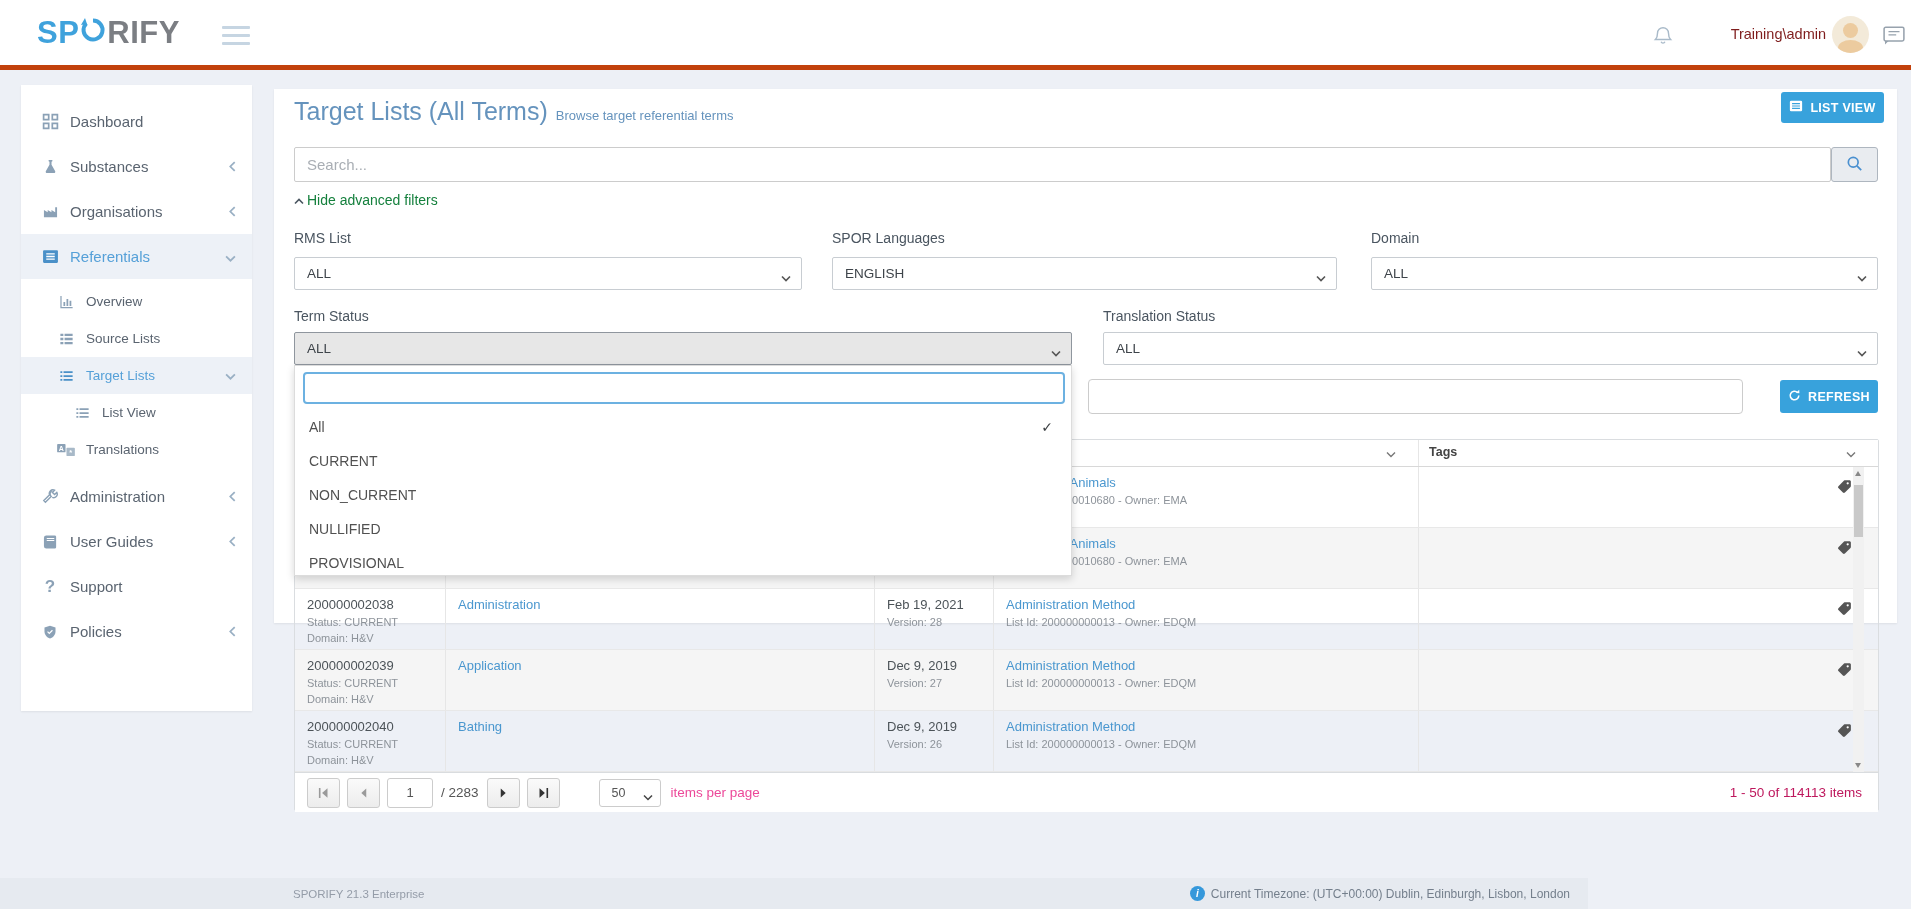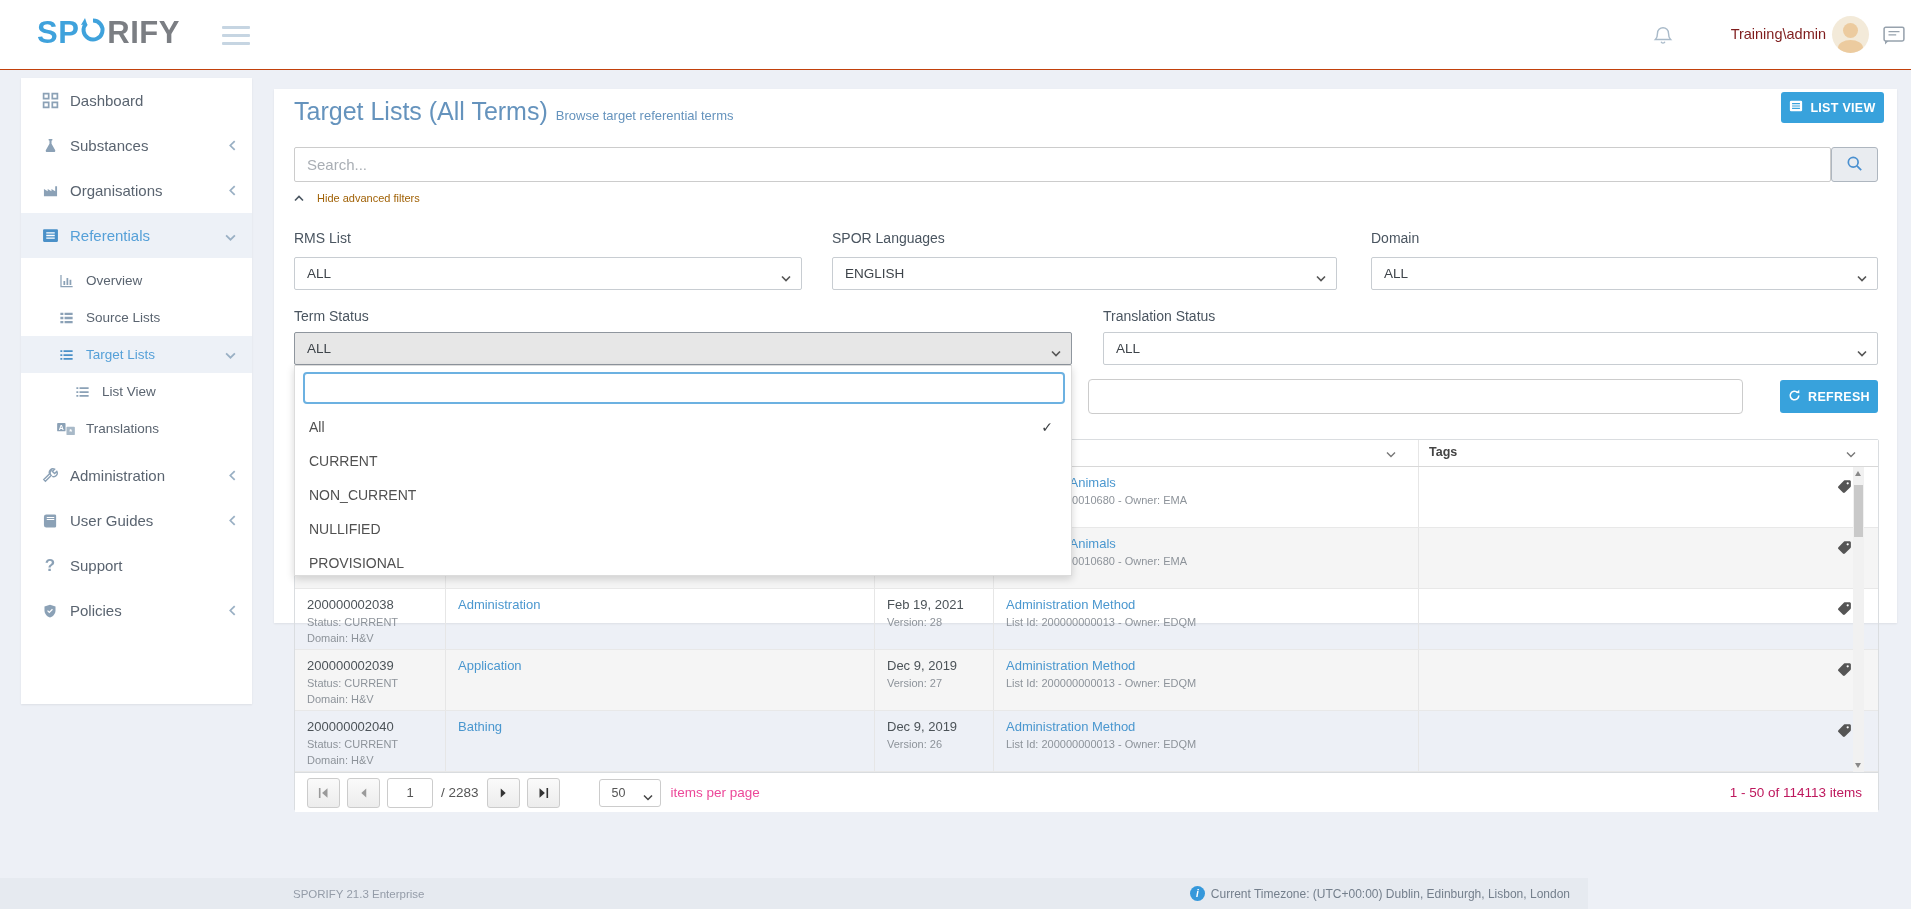--- a/index.html
+++ b/index.html
@@ -1,53 +1,53 @@
 <!DOCTYPE html>
 <html><head>
 <meta charset="utf-8">
 <style>
   * { margin:0; padding:0; box-sizing:border-box; }
   html,body { width:1911px; height:909px; font-family:"Liberation Sans","DejaVu Sans",sans-serif; background:#edf0f6; overflow:hidden; position:relative; }
 
   
-  .topbar { position:absolute; left:0; top:0; width:1911px; height:70px; background:#fff; border-bottom:1px solid #c2410c; z-index:40; }
+  .topbar { position:absolute; left:0; top:0; width:1911px; height:70px; background:#fff; border-bottom:5px solid #c2410c; z-index:40; }
   .logo { position:absolute; left:37px; top:15px; font-size:31px; font-weight:800; letter-spacing:.5px; color:#7b7e83; display:flex; align-items:center; }
   .logo .lg-blue { color:#3fa2dc; }
   .logo svg { margin:0 1px; }
   .hamburger { position:absolute; left:222px; top:26px; width:28px; cursor:pointer; }
   .hamburger div { height:3px; background:#c6d5e2; border-radius:1px; margin-bottom:5px; }
   .bell { position:absolute; left:1652px; top:24px; color:#a9bac9; }
   .username { position:absolute; right:85px; top:26px; font-size:14.5px; color:#7f1d1d; }
   .avatar { position:absolute; right:42px; top:16px; width:37px; height:37px; border-radius:50%; background:#f3ead9; overflow:hidden; }
   .avatar .head { position:absolute; left:11px; top:7px; width:15px; height:15px; border-radius:50%; background:#eccb9f; }
   .avatar .bod { position:absolute; left:6px; top:24px; width:25px; height:16px; border-radius:50% 50% 0 0; background:#eccb9f; }
   .chat { position:absolute; right:6px; top:26px; color:#97a2ad; }
 
   
-  .sidebar { position:absolute; left:21px; top:78px; width:231px; height:626px; background:#fff; box-shadow:0 1px 2px rgba(0,0,0,.07); z-index:10; }
+  .sidebar { position:absolute; left:21px; top:85px; width:231px; height:626px; background:#fff; box-shadow:0 1px 2px rgba(0,0,0,.07); padding-top:14px; z-index:10; }
   .sitem { position:relative; display:flex; align-items:center; height:45px; padding-left:20px; font-size:15px; color:#5a6470; cursor:pointer; }
   .sitem.sub { height:37px; padding-left:36px; font-size:13.5px; }
   .sitem.sub2 { height:37px; padding-left:52px; font-size:13.5px; }
   .sitem .ic { width:18px; margin-right:11px; color:#8ba1b6; display:flex; justify-content:center; }
   .sitem.active { background:#edf1f7; color:#55a0d8; }
   .sitem.active .ic { color:#4a90c8; }
   .sitem .chev { position:absolute; right:16px; color:#9ab0c4; }
   .gap4 { height:4px; } .gap6 { height:6px; }
   .qmark { font-weight:700; font-size:17px; }
 
   
   .card { position:absolute; left:274px; top:89px; width:1623px; height:534px; background:#fff; box-shadow:0 1px 2px rgba(0,0,0,.07); }
   .pagetitle { position:absolute; left:20px; top:8px; font-size:25px; color:#6593bd; font-weight:400; }
   .pagesub { font-size:13px; color:#6593bd; margin-left:8px; }
   .btn-blue { background:#38a2dc; color:#fff; font-weight:700; font-size:12.5px; border:none; border-radius:3px; display:flex; align-items:center; justify-content:center; gap:7px; cursor:pointer; letter-spacing:.3px; }
   .listview { position:absolute; right:13px; top:3px; width:103px; height:31px; }
   .searchinput { position:absolute; left:20px; top:58px; width:1537px; height:35px; border:1px solid #ccc; border-radius:2px; padding:0 12px; font-size:15px; color:#444; font-family:inherit; }
   .searchinput::placeholder { color:#a9aeb4; }
   .searchbtn { position:absolute; left:1557px; top:58px; width:47px; height:35px; background:#e9ecf0; border:1px solid #aeb6bf; border-radius:3px; color:#4a90d0; display:flex; align-items:center; justify-content:center; cursor:pointer; }
-  .hidefilters { position:absolute; left:20px; top:103px; font-size:11px; color:#a16207; display:flex; align-items:center; gap:13px; cursor:pointer; }
+  .hidefilters { position:absolute; left:20px; top:103px; font-size:14px; color:#15803d; display:flex; align-items:center; gap:3px; cursor:pointer; }
 
   .flabel { position:absolute; font-size:14px; color:#4a5560; }
   .sel { position:absolute; height:33px; background:#fff; border:1px solid #c8cdd2; border-radius:2px; display:flex; align-items:center; padding:0 28px 0 12px; font-size:13.5px; color:#3e444a; cursor:pointer; }
   .sel .chev { position:absolute; right:10px; top:12px; color:#555; }
   .sel.focused { background:#e7e7e7; border-color:#8f969e; }
 
   
   .dd-panel { position:absolute; left:20px; top:276px; width:778px; height:211px; background:#fff; border:1px solid #dcdcdc; box-shadow:0 3px 8px rgba(0,0,0,.16); z-index:30; }
   .dd-search { position:absolute; left:8px; top:6px; width:762px; height:32px; border:2px solid #6cb1e1; border-radius:4px; padding:0 8px; font-size:13px; font-family:inherit; outline:none; }
   .dd-list { position:absolute; left:0; top:44px; width:778px; }

